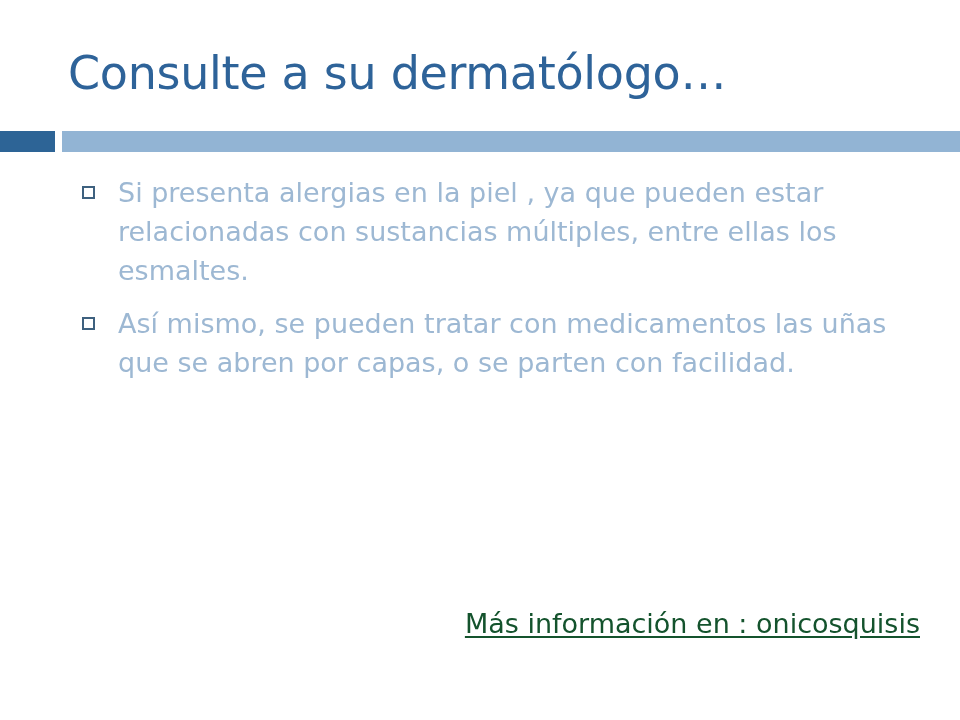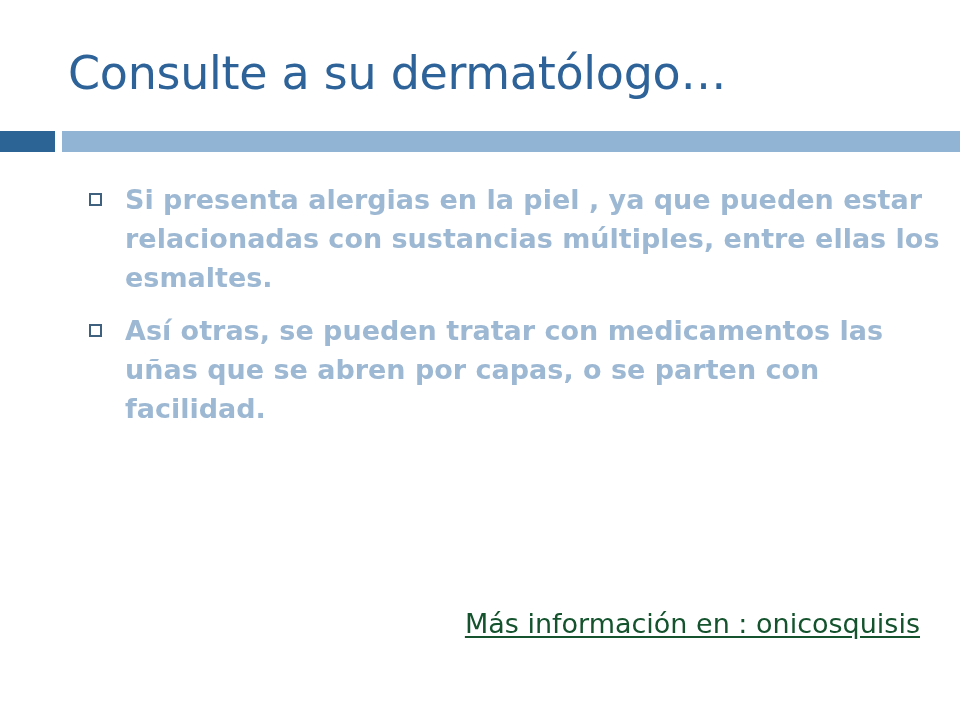--- a/index.html
+++ b/index.html
@@ -61,23 +61,22 @@
     background: #92B4D4;
   }
 
   
   .body-list {
     position: absolute;
     left: 72px;
     top: 168px;
     width: 860px;
     list-style: none;
-    margin: 12px;
+    margin: 5px;
     padding: 0;
-    font-weight: bold;
   }
   .bullet-item {
     position: relative;
     padding-left: 41px;
     margin-bottom: 14px;
     font-family: "DejaVu Sans", sans-serif;
     font-size: 27px;
     line-height: 39px;
     color: #9DB8D3;
   }
@@ -131,21 +130,21 @@
   <ul class="body-list">
 
     <li class="bullet-item">
       <span class="bullet-marker"></span>
       <span class="bullet-text">Si presenta alergias en la piel , ya que pueden estar relacionadas con sustancias múltiples, entre ellas los esmaltes.</span>
     </li>
 
 
     <li class="bullet-item">
       <span class="bullet-marker"></span>
-      <span class="bullet-text">Así otras, se pueden tratar con medicamentos las uñas que se abren por capas, o se parten con facilidad.</span>
+      <span class="bullet-text">Así mismo, se pueden tratar con medicamentos las uñas que se abren por capas, o se parten con facilidad.</span>
     </li>
 
   </ul>
 
   <div class="link-row">
     <span class="more-info-link">Más información en : onicosquisis</span>
   </div>
 
 </div>
 

